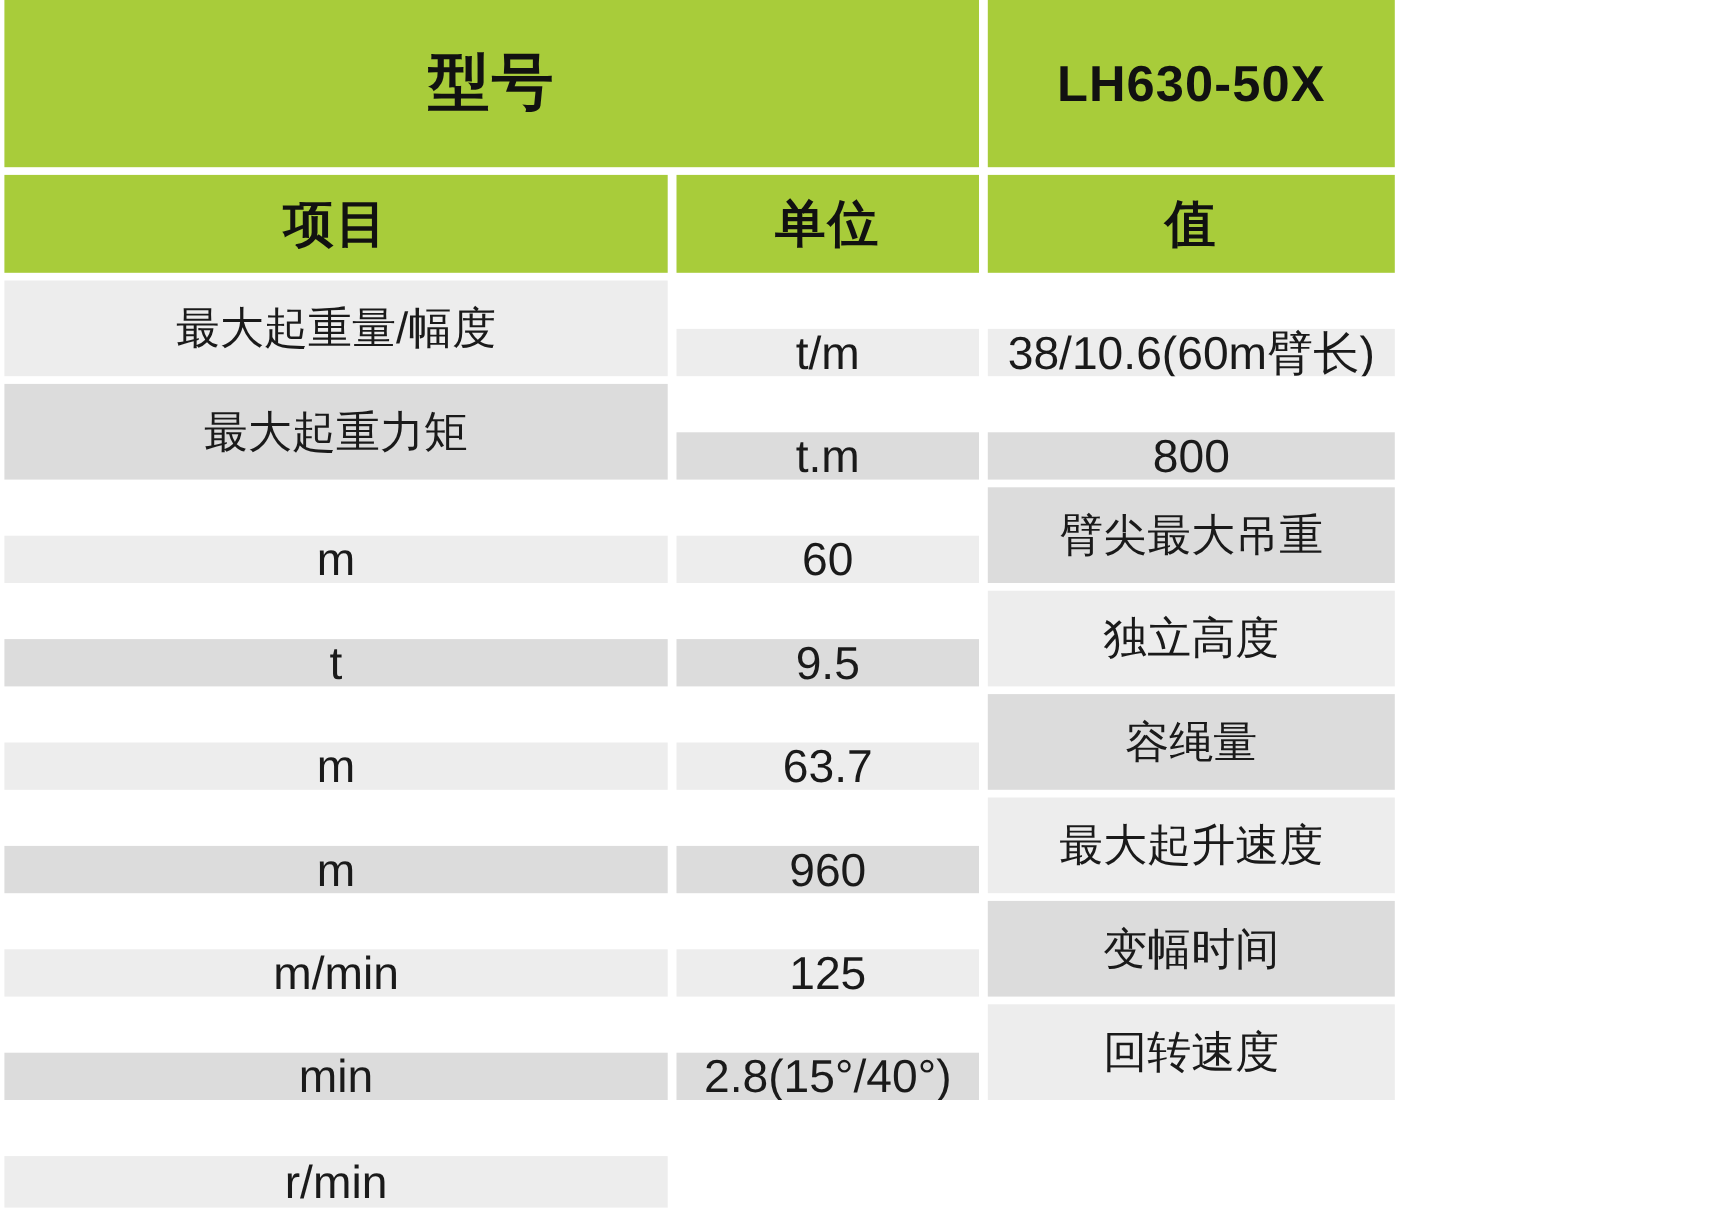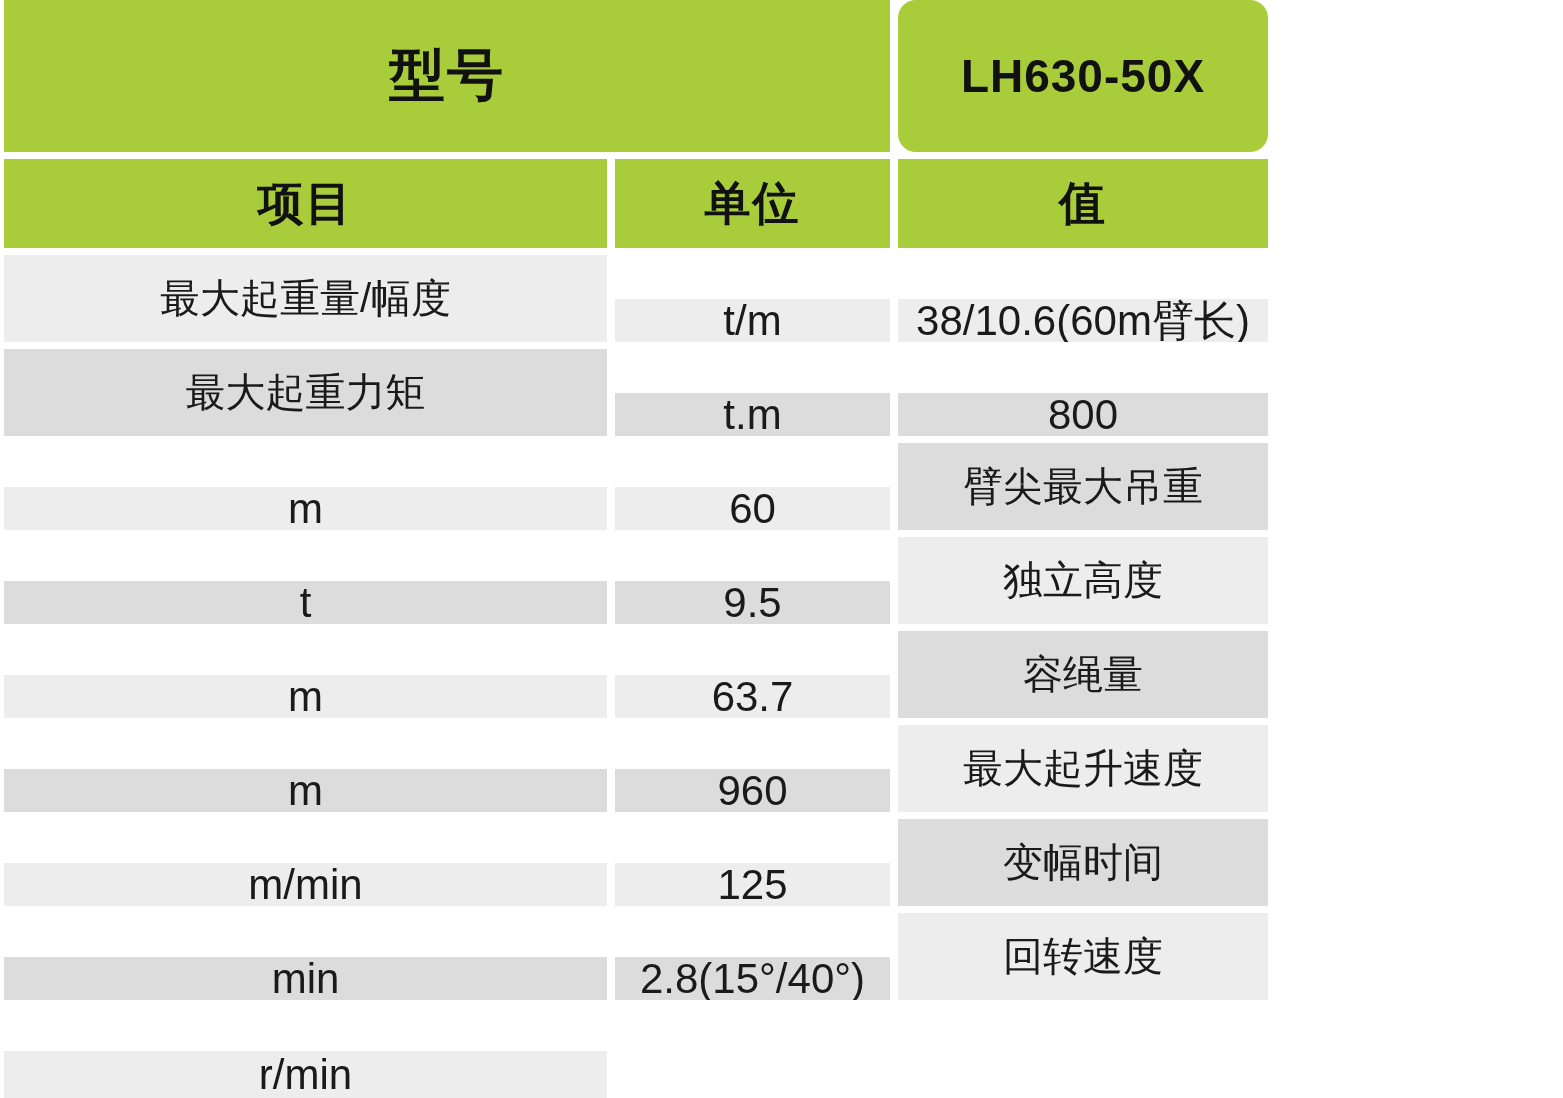--- a/index.html
+++ b/index.html
@@ -37,21 +37,20 @@
     font-weight: bold;
   }
   .model-label {
     grid-column: 1 / 3;
     font-size: 56px;
     letter-spacing: 2px;
   }
   .model-value {
     font-size: 46px;
     letter-spacing: 1px;
-    border-radius: 18px;
   }
   .col-head {
     font-size: 46px;
     letter-spacing: 2px;
   }
   .light { background: var(--light, #ededed); }
   .dark  { background: var(--dark, #dcdcdc); }
   .item-cell {
     font-size: 40px;
     color: var(--text, #1a1a1a);

